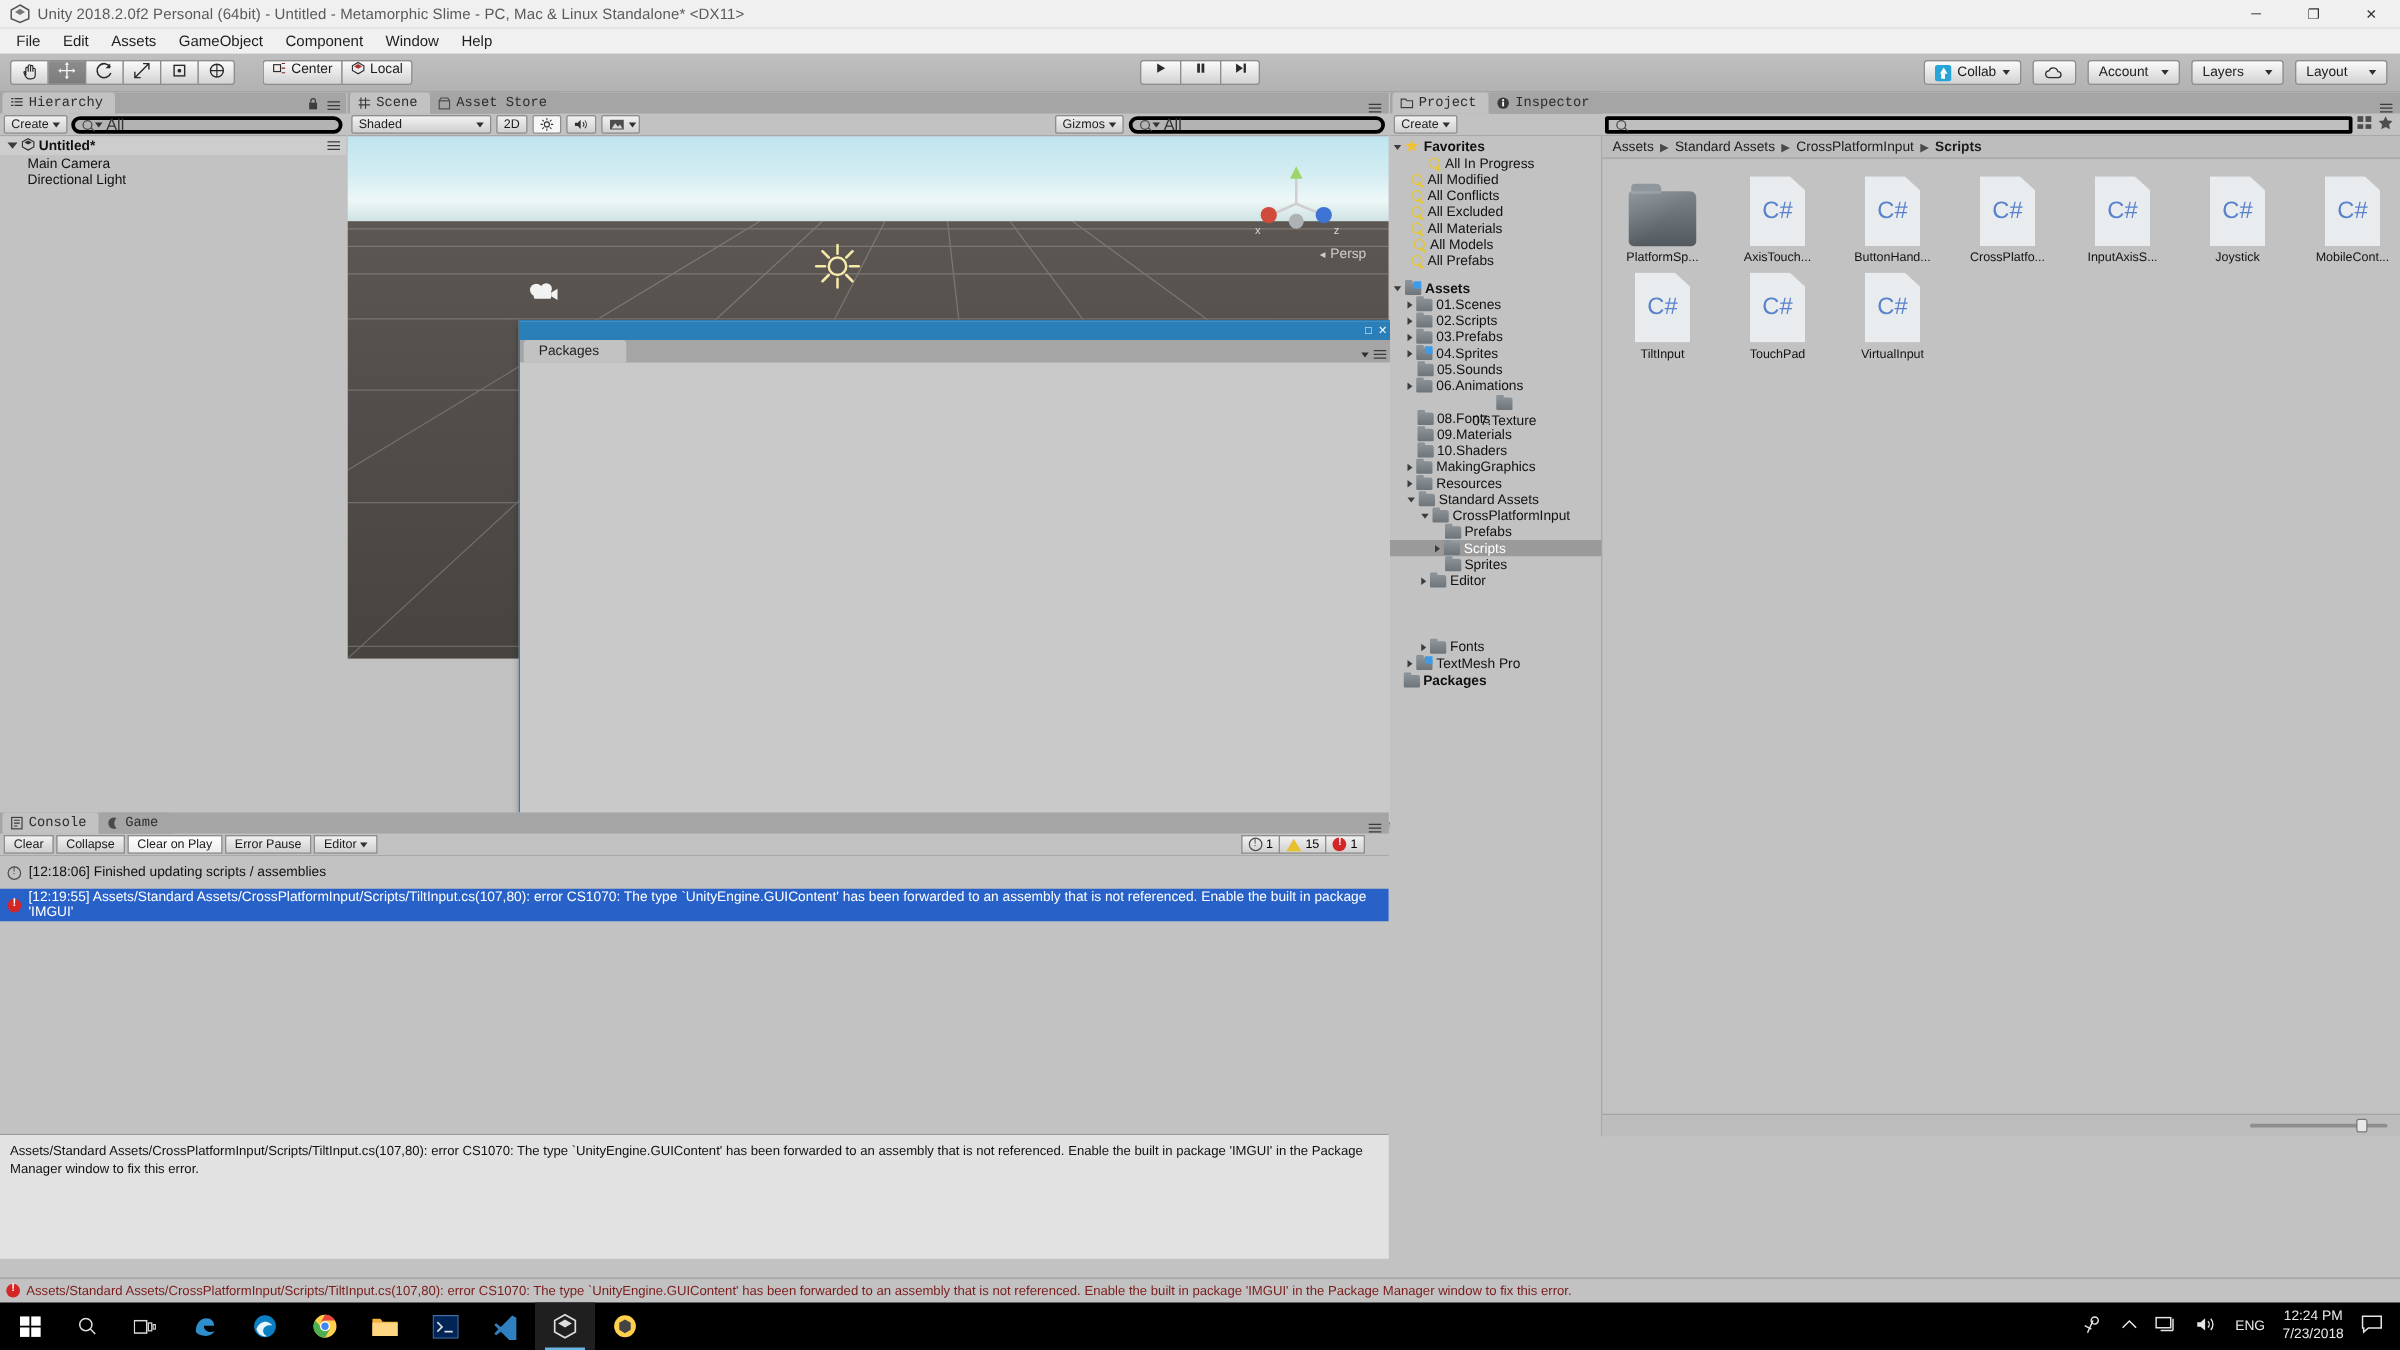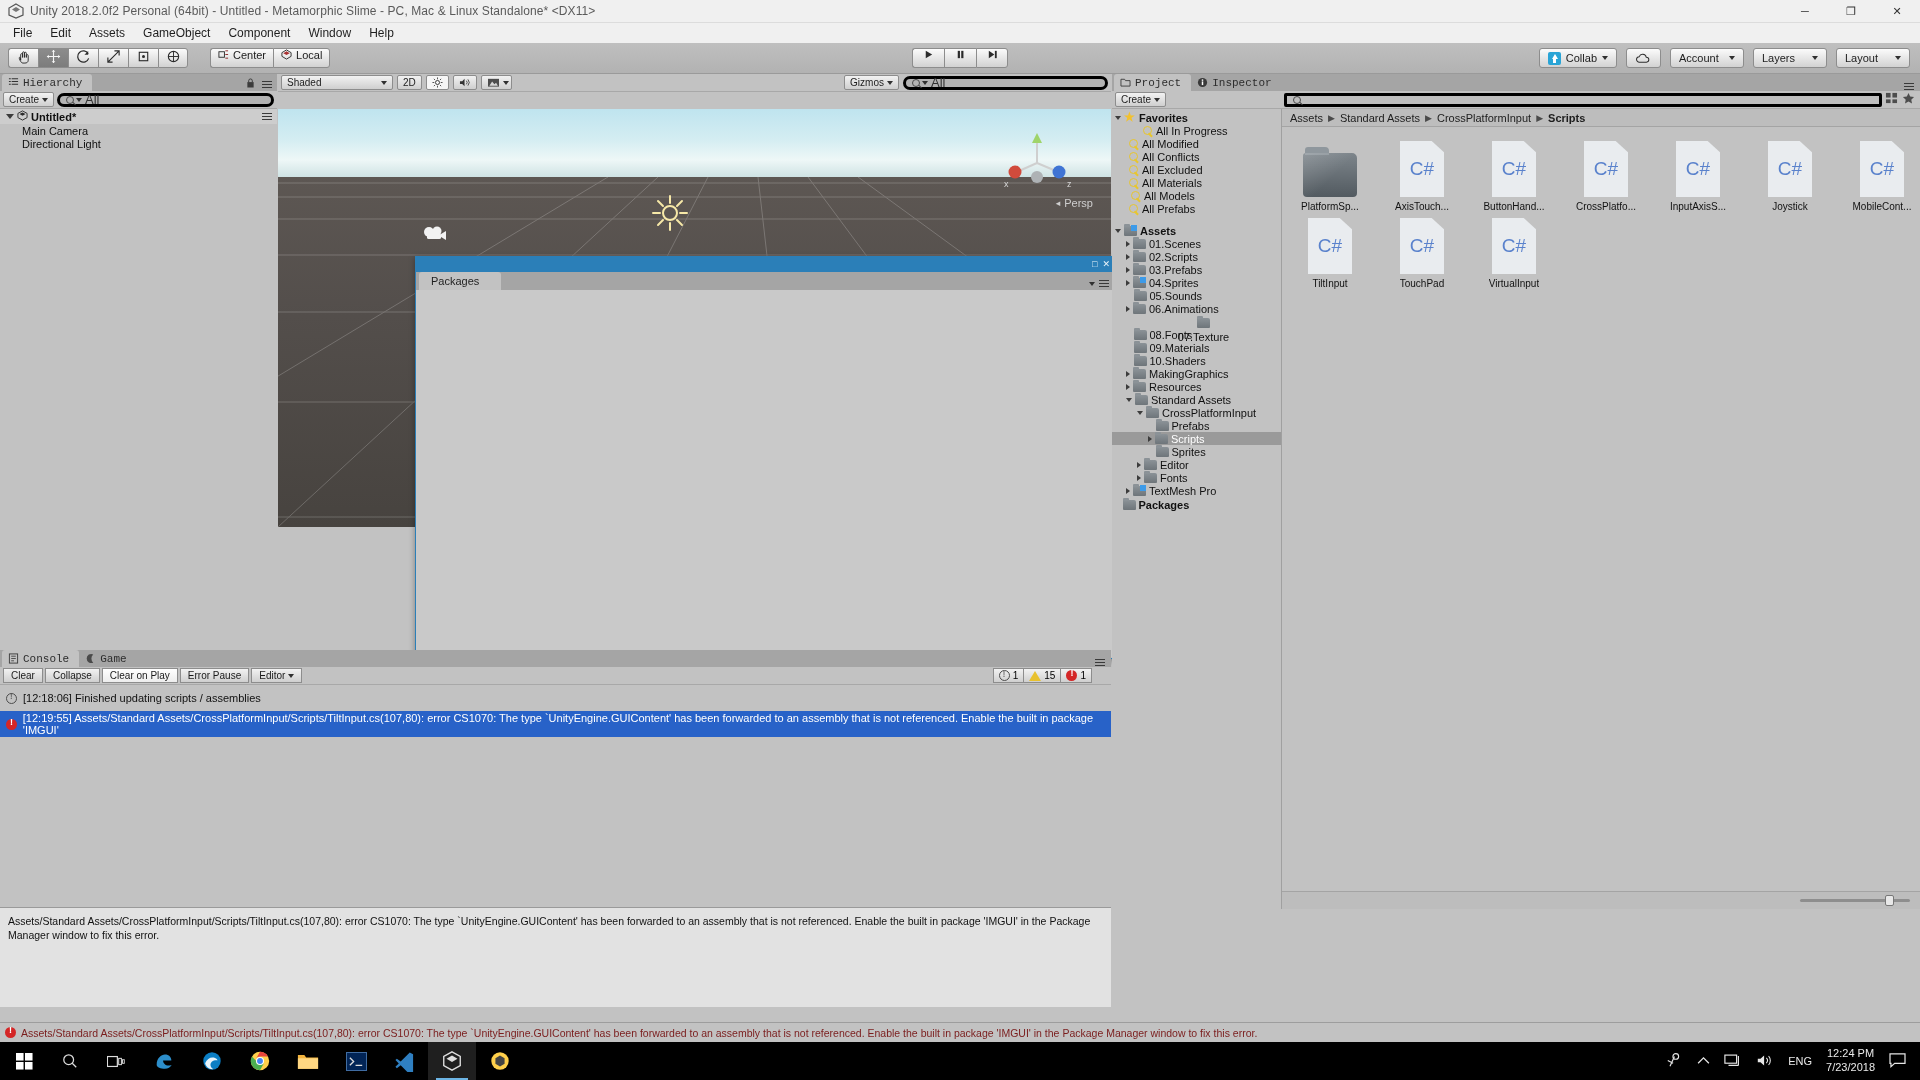--- a/index.html
+++ b/index.html
@@ -378,20 +378,46 @@
       <div class="hrow" style="padding-left:22px;height:13px">
         <span>Main Camera</span>
       </div>
       <div class="hrow" style="padding-left:22px;height:13px">
         <span>Directional Light</span>
       </div>
     </div>
   </div>
 
   <div class="panel" id="scene">
+    <div class="panel-tabs">
+      <div class="ptab active">
+        <span class="tabico">
+          <svg width="11" height="11" viewBox="0 0 12 12">
+              <path d="M3 1v10M7 1v10M1 3.5h10M1 7.5h10" stroke="#3a3a3a" stroke-width="1"></path>
+            </svg>
+        </span>
+        <span>Scene</span>
+      </div>
+      <div class="ptab">
+        <span class="tabico">
+          <svg width="11" height="11" viewBox="0 0 12 12">
+              <rect x="1.5" y="4" width="9" height="7" fill="none" stroke="#4a4a4a" stroke-width="1"></rect>
+              <path d="M1.5 4l1.5-2.5h6L10.5 4" fill="none" stroke="#4a4a4a" stroke-width="1"></path>
+            </svg>
+        </span>
+        <span>Asset Store</span>
+      </div>
+      <div style="margin-left:auto;padding-right:6px;display:flex;align-items:center;">
+        <span class="hamburger">
+            <i style="top:1px"></i>
+            <i style="top:4px"></i>
+            <i style="top:7px"></i>
+          </span>
+      </div>
+    </div>
     <div class="subbar" style="gap:4px">
       <div class="sbtn" style="width:112px;justify-content:space-between">
         <span>Shaded</span>
         <span class="caret"></span>
       </div>
       <div class="sbtn">
           <span>2D</span>
         </div>
       <div class="sbtn on" style="background:#f6f6f6">
         <svg width="11" height="11" viewBox="0 0 12 12">
@@ -688,21 +714,21 @@
             <div class="trow" style="padding-left: 36px;">
               <span class="tri-spacer"></span>
               <span class="folder-ico"></span>
               <span>Sprites</span>
             </div>
             <div class="trow" style="padding-left: 25px;">
               <span class="tri-s"></span>
               <span class="folder-ico"></span>
               <span>Editor</span>
             </div>
-            <div class="trow" style="padding-left: 25px;">
+            <div class="trow" style="padding-left: 25px; margin-top: 40px;">
               <span class="tri-s"></span>
               <span class="folder-ico"></span>
               <span>Fonts</span>
             </div>
             <div class="trow" style="padding-left: 14px;">
               <span class="tri-s"></span>
               <span class="folder-ico blue"></span>
               <span>TextMesh Pro</span>
             </div>
           </div>

